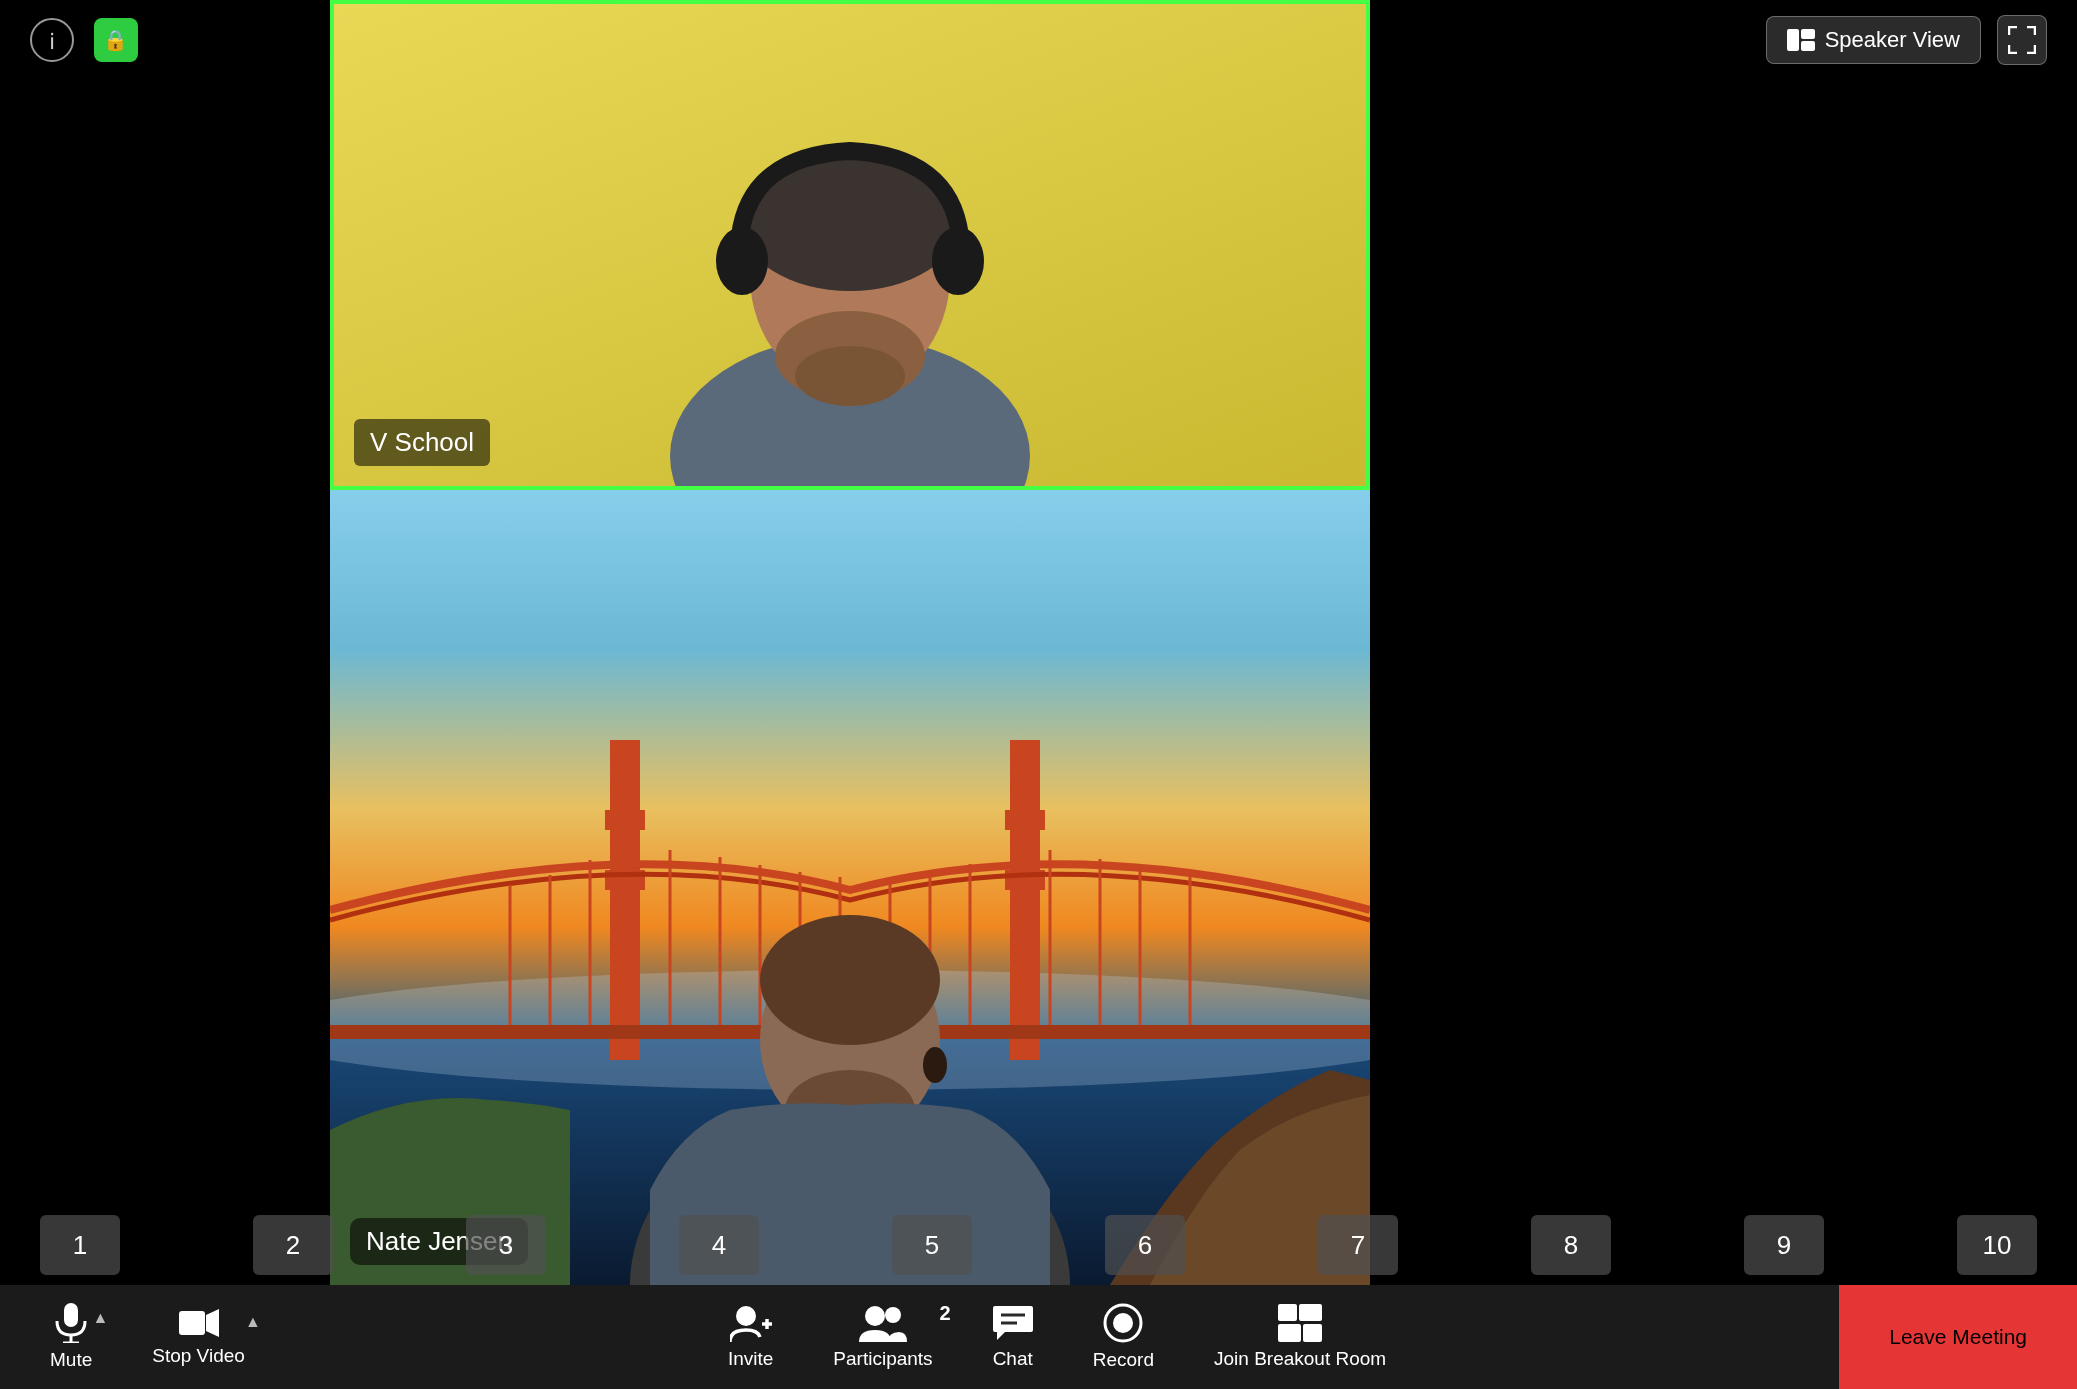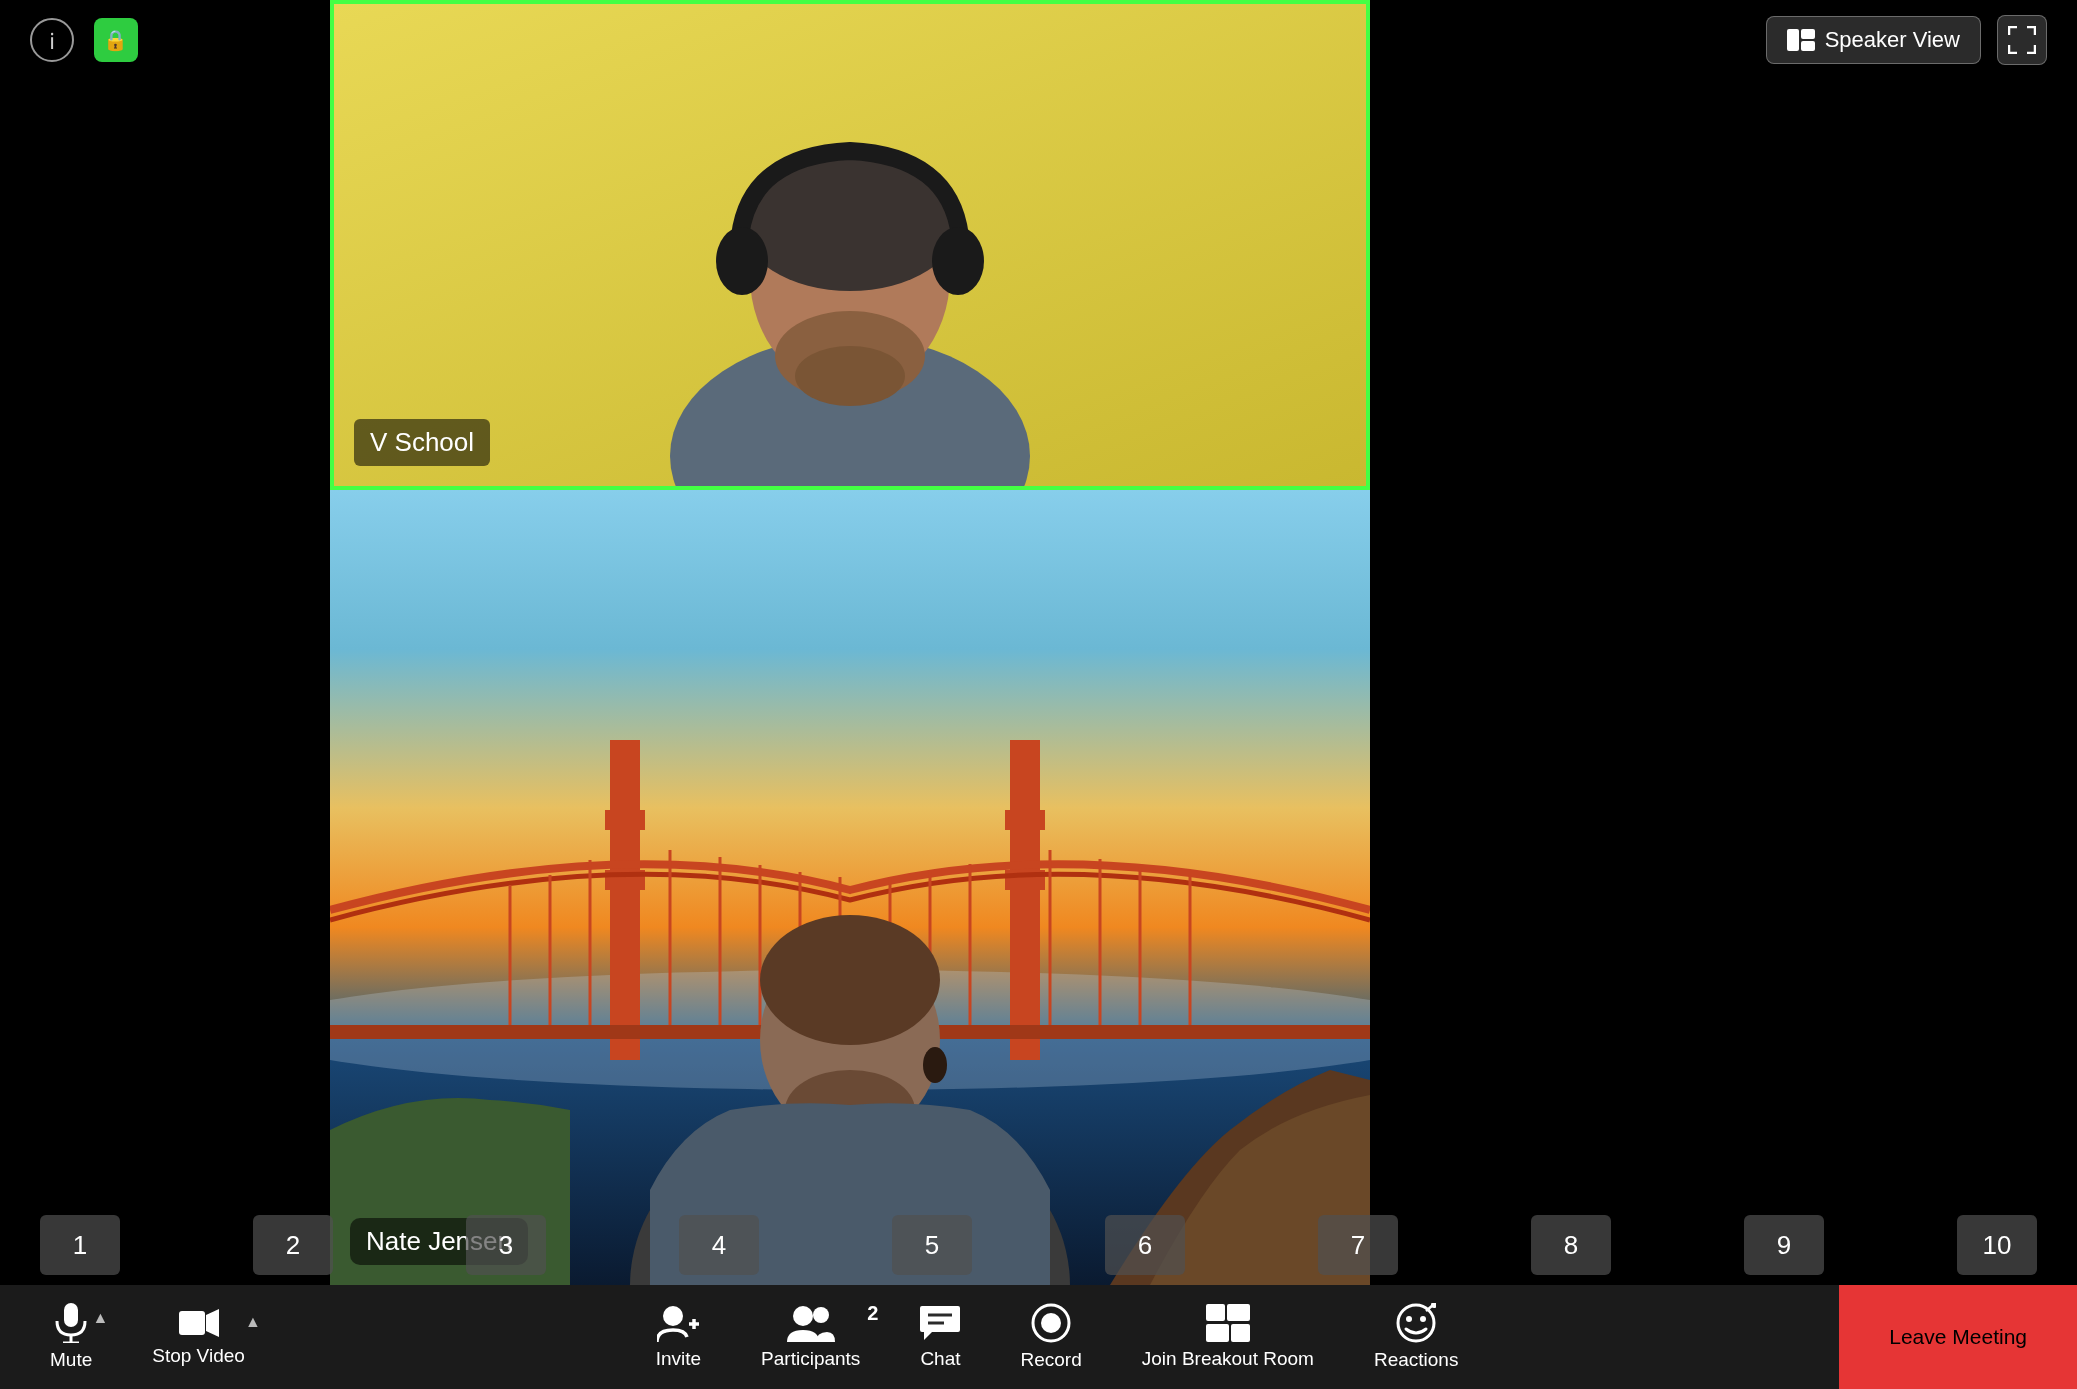--- a/index.html
+++ b/index.html
@@ -523,33 +523,20 @@
         <svg width="44" height="38" viewBox="0 0 44 38" fill="white" xmlns="http://www.w3.org/2000/svg">
           <rect x="0" y="0" width="19" height="17" rx="2" fill="white"></rect>
           <rect x="21" y="0" width="23" height="17" rx="2" fill="white"></rect>
           <rect x="0" y="20" width="23" height="18" rx="2" fill="white"></rect>
           <rect x="25" y="20" width="19" height="18" rx="2" fill="white"></rect>
         </svg>
       </div>
       <span class="tb-label">Join Breakout Room</span>
     </div>
 
-    <div class="tb-item">
-      <div class="tb-icon">
-        <svg width="40" height="40" viewBox="0 0 40 40" fill="none" xmlns="http://www.w3.org/2000/svg">
-          <circle cx="20" cy="20" r="18" stroke="white" stroke-width="3" fill="none"></circle>
-          <circle cx="13" cy="16" r="3" fill="white"></circle>
-          <circle cx="27" cy="16" r="3" fill="white"></circle>
-          <path d="M10,26 Q20,34 30,26" stroke="white" stroke-width="3" fill="none" stroke-linecap="round"></path>
-          <line x1="30" y1="8" x2="37" y2="2" stroke="white" stroke-width="2.5"></line>
-          <circle cx="38" cy="2" r="3" fill="white"></circle>
-        </svg>
-      </div>
-      <span class="tb-label">Reactions</span>
-    </div>
   </div>
 
   <div class="toolbar-right">
     <div class="leave-btn">
       <span>Leave Meeting</span>
     </div>
   </div>
 </div>
 
 </body></html>

